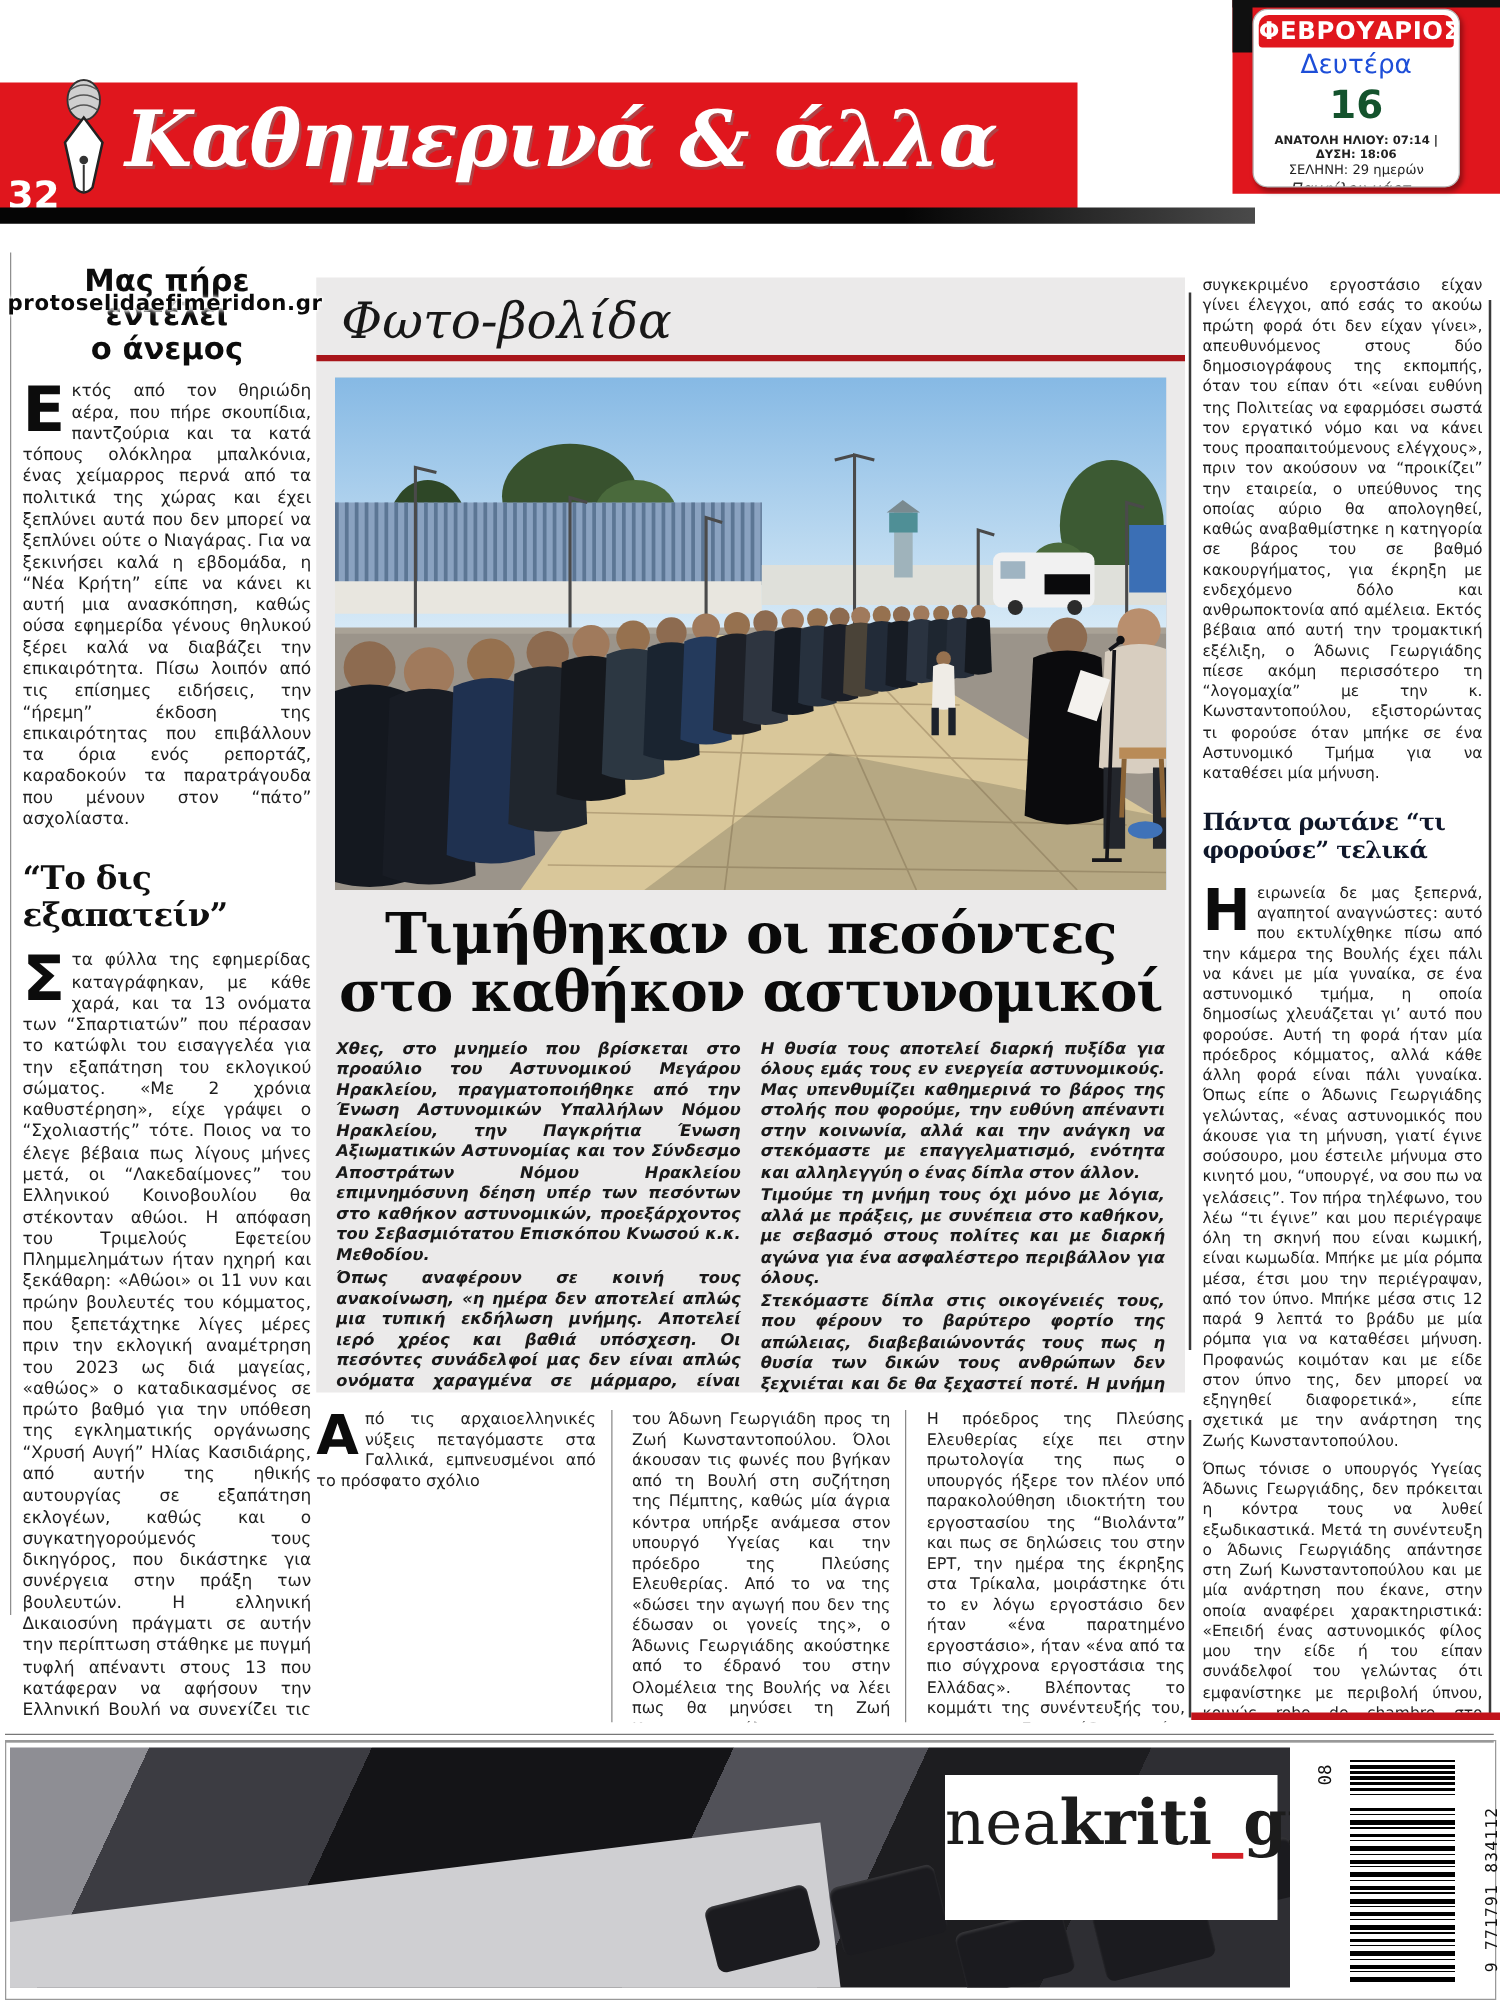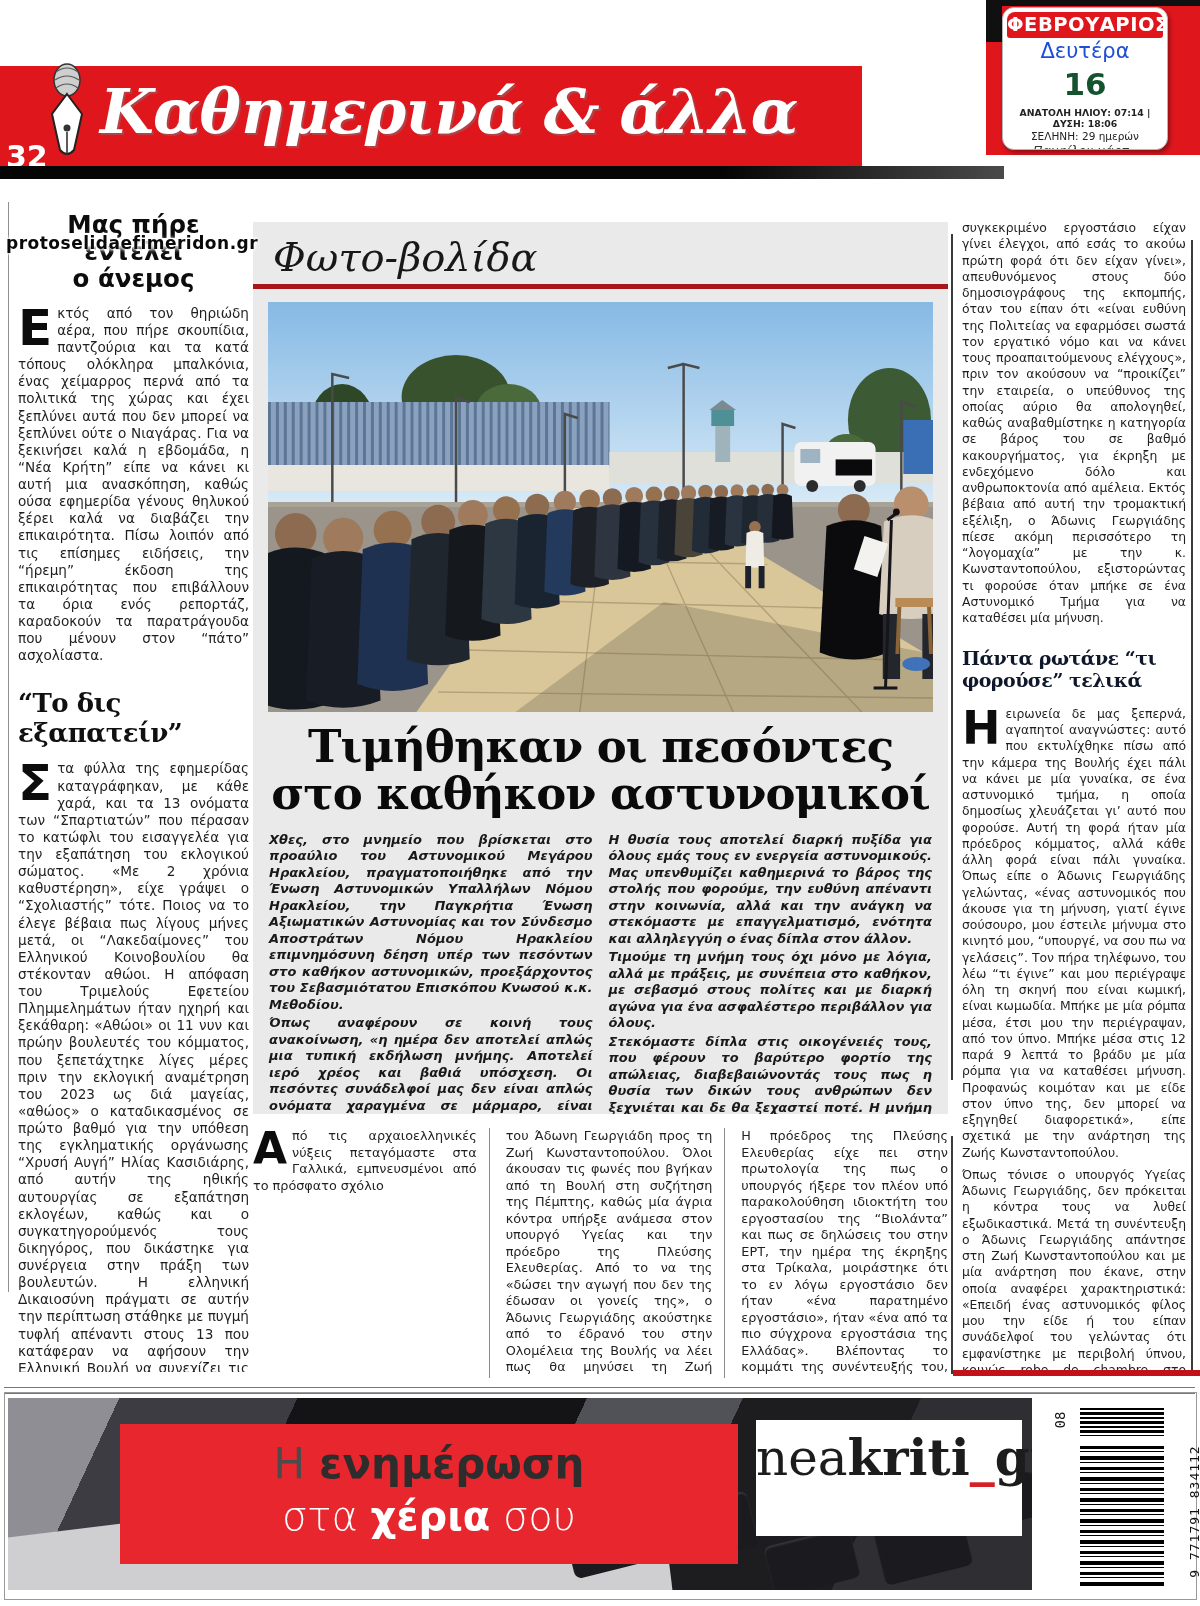--- a/index.html
+++ b/index.html
@@ -375,28 +375,20 @@
 
   <div class="bottom-frame"></div>
   <div class="ad">
     <div class="ad-lightdeck"></div>
     <div class="key" style="left:560px;top:118px;width:84px;height:54px;"></div>
     <div class="key" style="left:660px;top:102px;width:86px;height:56px;"></div>
     <div class="key" style="left:760px;top:138px;width:88px;height:52px;"></div>
     <div class="key" style="left:870px;top:120px;width:90px;height:58px;"></div>
     <div class="key" style="left:960px;top:78px;width:70px;height:48px;"></div>
     <div class="key" style="left:880px;top:40px;width:64px;height:40px;"></div>
-    <div class="ad-redbox">
-      <div class="ad-l1">
-        <span class="w1">Η</span><span class="w2">ενημέρωση</span>
-      </div>
-      <div class="ad-l2">
-        <span>στα </span><span class="b">χέρια</span><span> σου</span>
-      </div>
-    </div>
     <div class="ad-logobox">
       <div class="ad-logo">
         <span>nea</span><span class="bold">kriti</span><span class="red">_</span><span class="bold">gr</span>
       </div>
     </div>
   </div>
 
   <div class="barcode-box">
     <div class="bc-addon-label">08</div>
     <div class="bc-addon"></div>

